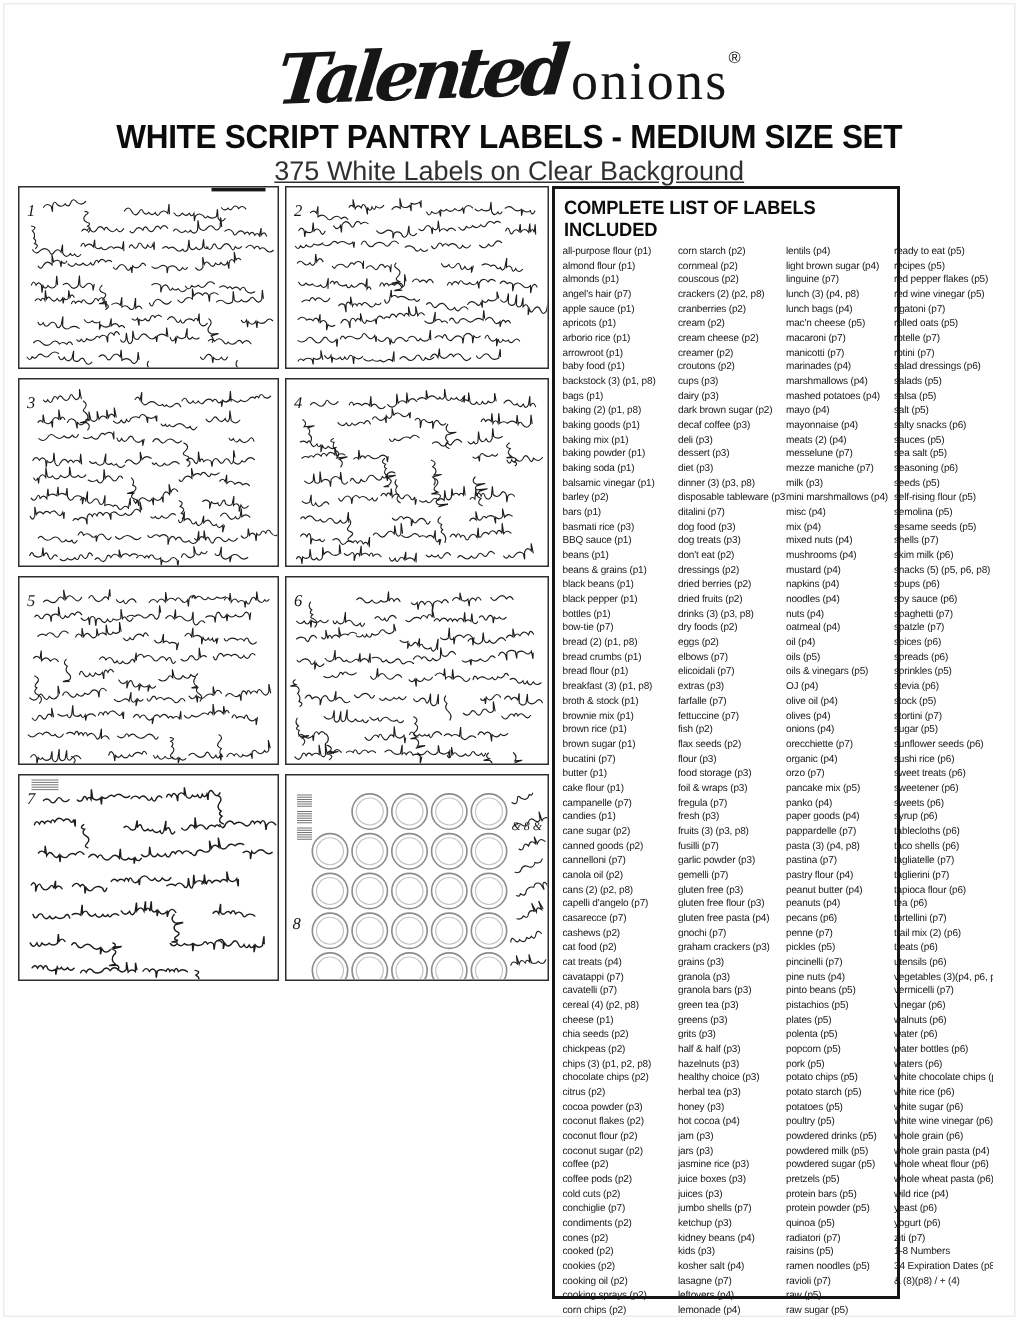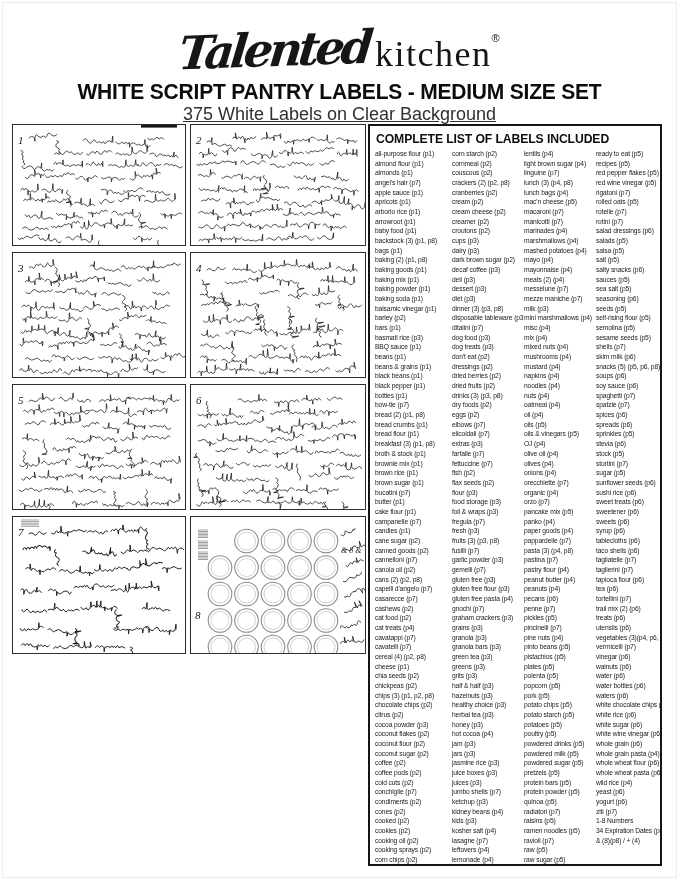--- a/index.html
+++ b/index.html
@@ -21,40 +21,40 @@
   .subtitle{font-size:18px;color:#303030;margin-top:0px;text-decoration:underline;}
 
   
   .sheets{position:absolute;left:12px;top:124px;width:354px;display:grid;
           grid-template-columns:174px 176px;grid-template-rows:122px 126px 126px 138px;
           column-gap:4px;row-gap:6px;}
   .sheet{border:1px solid #2e2e2e;background:#fff;position:relative;overflow:hidden;box-sizing:border-box;}
   .sheet svg{display:block;}
 
   
-  .listbox{position:absolute;left:368px;top:124px;width:294px;height:742px;background:#fff;
+  .listbox{position:absolute;left:368px;top:124px;width:232px;height:742px;background:#fff;
            border:2px solid #161616;box-sizing:border-box;padding:4px 2px 2px 5px;}
   .list-title{font-size:12.2px;font-weight:bold;letter-spacing:-.1px;margin:1px 0 4px 1px;color:#0d0d0d;
               transform:scaleY(1.05);transform-origin:left top;}
   .cols{display:flex;}
   .col{flex:none;font-size:6.7px;line-height:9.68px;letter-spacing:-.12px;white-space:nowrap;color:#191919;}
   .col:nth-child(1){width:77px;}
   .col:nth-child(2){width:72px;}
   .col:nth-child(3){width:72px;}
   .col:nth-child(4){width:66px;}
   .col .li{height:9.68px;overflow:hidden;}
 </style>
 </head>
 <body>
 
 <div class="page">
 
   <header class="hdr">
     <div class="brand">
-      <span class="brand-script">Talented</span><span class="brand-serif">kitchen</span><span class="brand-reg">®</span>
+      <span class="brand-script">Talented</span><span class="brand-serif">onions</span><span class="brand-reg">®</span>
     </div>
     <div class="title">WHITE SCRIPT PANTRY LABELS - MEDIUM SIZE SET</div>
     <div class="subtitle">375 White Labels on Clear Background</div>
   </header>
 
   <div class="sheets" id="sheets">
       <div class="sheet">
         <svg width="172" height="120" viewBox="0 0 172 120">
           <g stroke="#1d1d1d" fill="none" stroke-width="0.75" stroke-linecap="round">
             <path d="M16.0 13.2 q2.6 -3.1 5.2 0 l0.4 3.7 l0.6 -4.3 q1.6 -3.7 3.2 0 q2.6 2.6 5.3 0 q1.8 3.2 3.5 0 q2.2 -4.1 4.4 0 q2.9 2.9 5.8 0" transform="rotate(-6.8 16.0 13.2)"></path>

